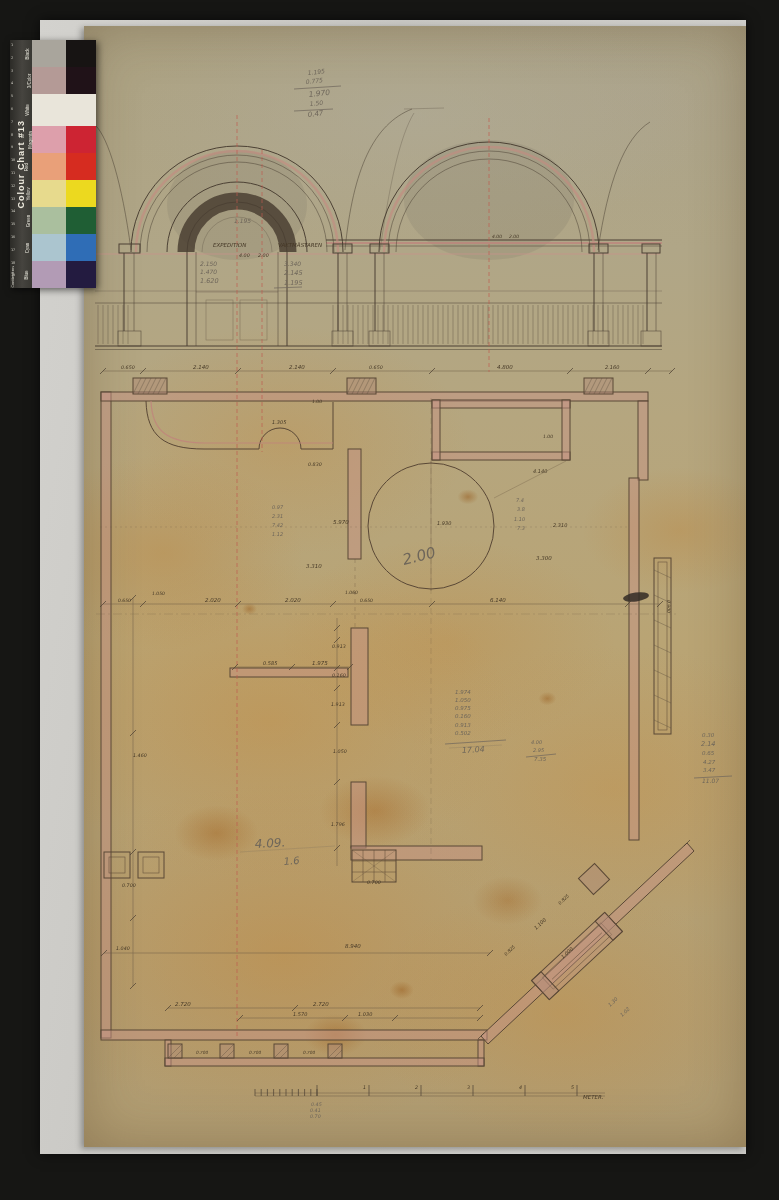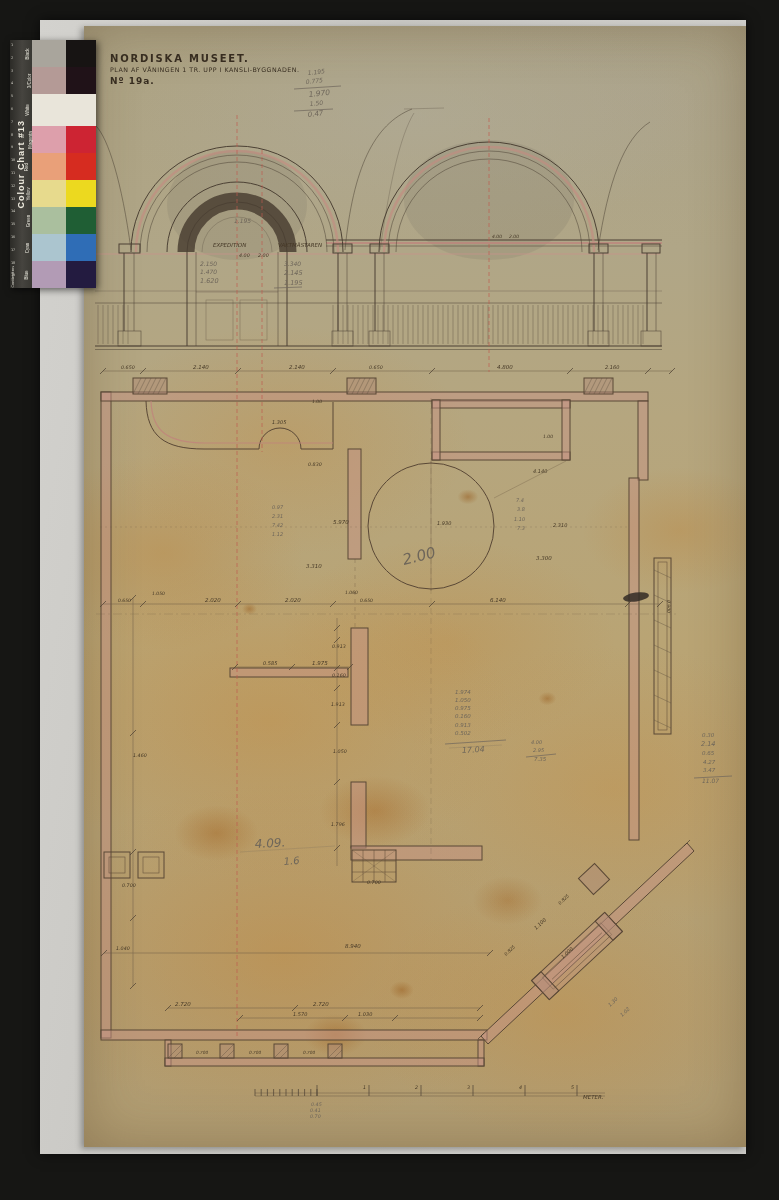--- a/index.html
+++ b/index.html
@@ -500,25 +500,20 @@
         <text x="467" y="1089" font-size="4.8" class="ann i">3</text>
         <text x="519" y="1089" font-size="4.8" class="ann i">4</text>
         <text x="571" y="1089" font-size="4.8" class="ann i">5</text>
         <text x="583" y="1099" font-size="5.5" class="ann i">METER.</text>
         <text x="311" y="1106" font-size="4.8" class="ann p">0.45</text>
         <text x="310" y="1112" font-size="4.8" class="ann p">0.41</text>
         <text x="310" y="1118" font-size="4.8" class="ann p">0.70</text>
       </g>
   </svg>
 
-  <div class="title-block">
-    <div class="tb1">NORDISKA MUSEET.</div>
-    <div class="tb2">PLAN AF VÅNINGEN 1 TR. UPP I KANSLI-BYGGNADEN.</div>
-    <div class="tb3">Nº 19a.</div>
-  </div>
 
   <div class="color-chart">
     <div class="chart-ruler">
       <div class="ruler-ticks">
           <span style="top: 3px;">1</span>
           <span style="top: 15.8px;">2</span>
           <span style="top: 28.6px;">3</span>
           <span style="top: 41.4px;">4</span>
           <span style="top: 54.2px;">5</span>
           <span style="top: 67px;">6</span>

